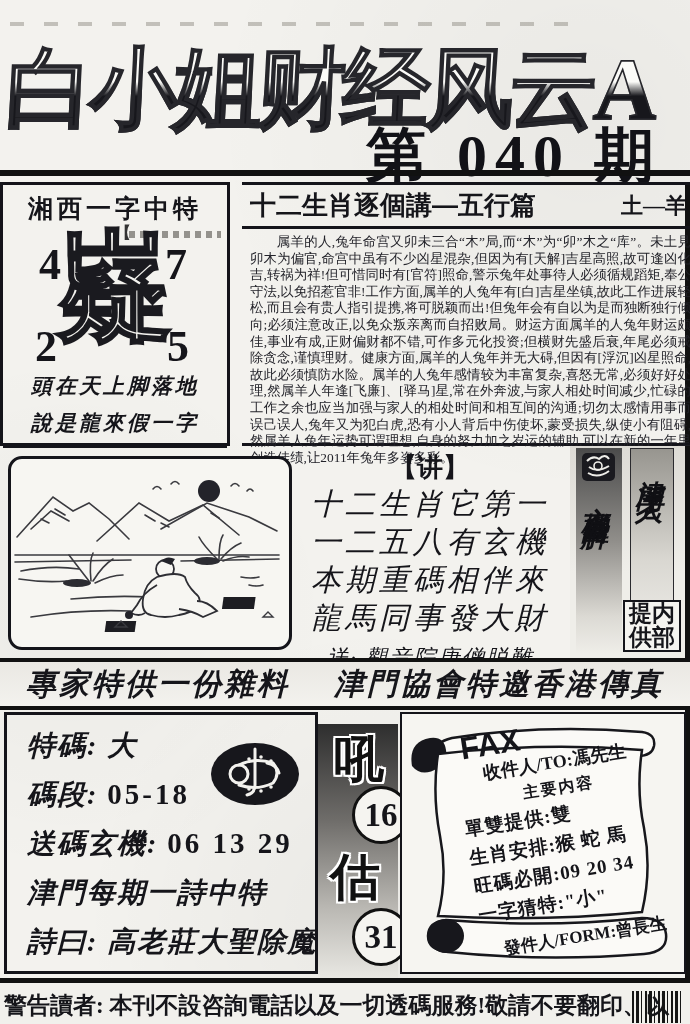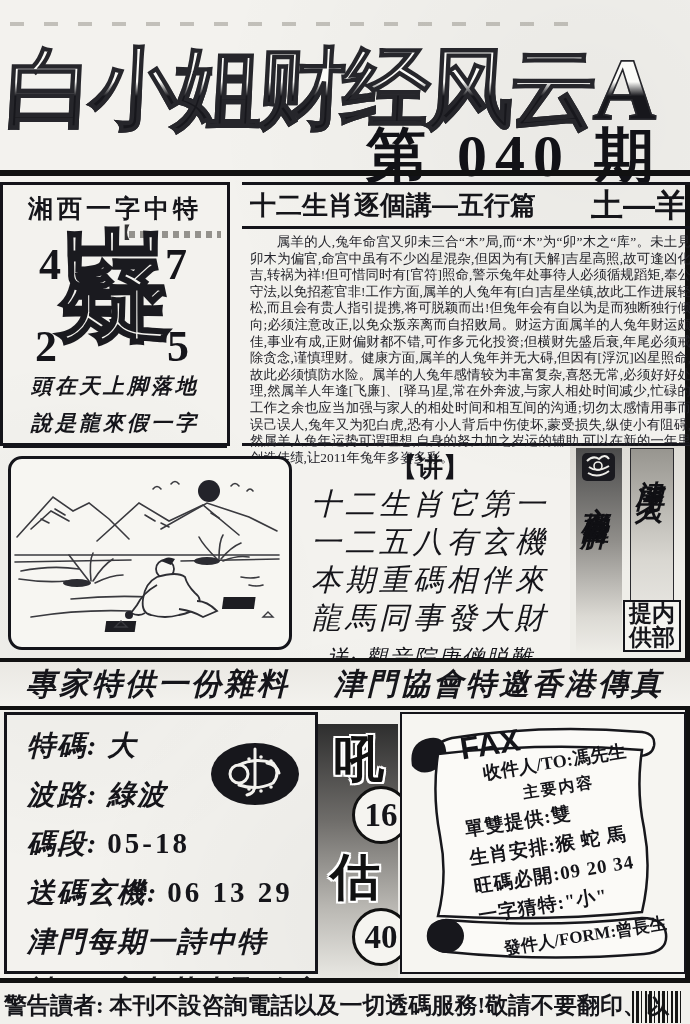--- a/index.html
+++ b/index.html
@@ -41,21 +41,21 @@
   .riddle-line{text-align:center;font-size:21px;font-weight:bold;letter-spacing:3px;margin-top:9px;
         font-style:italic;}
   .left-divider{border-top:2.5px solid #14141a;margin-top:9px;}
   .riddle-footer{font-size:21px;font-weight:bold;padding:6px 0 0 16px;letter-spacing:2px;font-style:italic;}
   .article-box{position:absolute;left:230px;top:0;width:460px;height:264px;border:3px solid #14141a;
         border-left:none;box-sizing:border-box;margin-left:12px;}
   .article-head{display:flex;justify-content:space-between;align-items:center;
         border-bottom:3px solid #14141a;padding:2px 12px 2px 8px;height:37px;}
   .article-heading{font-size:26px;font-weight:900;font-family:"Liberation Sans","DejaVu Sans",sans-serif;
         letter-spacing:0;}
-  .article-tag{font-size:32px;font-weight:900;font-family:Liberation Sans, sans-serif;}
+  .article-tag{font-size:22px;font-weight:900;font-family:Liberation Serif, serif;}
   .article-body{padding:5px 8px 0 8px;font-size:13.4px;line-height:16.6px;text-align:justify;
         text-indent:2em;color:#23232a;}
   
   .mid-row{position:absolute;left:0;top:446px;width:690px;height:212px;}
   .pic-box{position:absolute;left:8px;top:10px;width:278px;height:188px;border:3px solid #14141a;
         border-radius:14px;background:#f7f6f2;overflow:hidden;}
   .verse{position:absolute;left:294px;top:4px;width:272px;text-align:center;}
   .verse-title{font-size:26px;font-weight:900;}
   .verse-line{font-size:30px;line-height:38px;letter-spacing:4px;font-style:italic;}
   .verse-footer{font-size:22px;margin-top:6px;letter-spacing:2px;font-style:italic;}
@@ -228,24 +228,20 @@
     <span class="banner-text">津門協會特邀香港傳真</span>
   </div>
 
   <div class="bottom-row">
     <div class="pred-box">
       <div class="pred-row">
         <span>特碼:</span>
         <span>大</span>
       </div>
       <div class="pred-row">
-        <span>波路:</span>
-        <span>綠波</span>
-      </div>
-      <div class="pred-row">
         <span>碼段:</span>
         <span class="pred-num">05-18</span>
       </div>
       <div class="pred-row">
         <span>送碼玄機:</span>
         <span class="pred-num">06 13 29</span>
       </div>
       <div class="pred-row">津門每期一詩中特</div>
       <div class="pred-row">
         <span>詩曰:</span>
@@ -267,21 +263,21 @@
             <circle cx="52" cy="50" r="1.8"></circle>
             <circle cx="62" cy="46" r="1.8"></circle>
         </g>
       </svg>
     </div>
 
     <div class="hint-band"></div>
     <div class="band-char bc1">吼</div>
     <div class="circled cn1">16</div>
     <div class="band-char bc2">估</div>
-    <div class="circled cn2">40</div>
+    <div class="circled cn2">31</div>
 
     <div class="fax-box">
       <svg class="scroll-svg" width="282" height="258" viewBox="0 0 282 258">
         <path d="M28,44 q4,-16 22,-20 q90,-14 190,-6 q14,2 12,14 q-2,10 -16,10" fill="#fbfaf7" stroke="#17171c" stroke-width="2.5"></path>
         <path d="M10,52 q-4,-24 18,-28 q14,-2 16,12 q2,12 -8,18 q-16,10 -26,-2 z" fill="#17171c"></path>
         <path d="M36,40 q104,-12 204,-4 q-6,40 2,78 q8,42 -2,84 q-102,10 -204,4 q10,-40 2,-80 q-8,-42 -2,-82 z" fill="#fbfaf7" stroke="#17171c" stroke-width="2.5"></path>
         <path d="M44,206 q100,8 196,-2 q22,0 24,16 q2,18 -22,20 q-100,8 -196,-2 q-20,-2 -20,-16 q0,-14 18,-16 z" fill="#fbfaf7" stroke="#17171c" stroke-width="2.5"></path>
         <ellipse cx="44" cy="222" rx="18" ry="17" fill="#17171c"></ellipse>
       </svg>
       <div class="fax-text">

